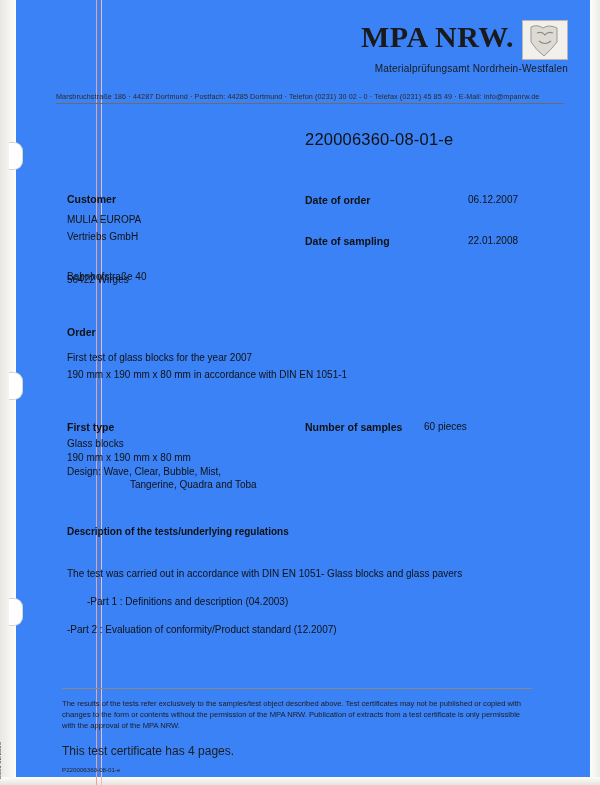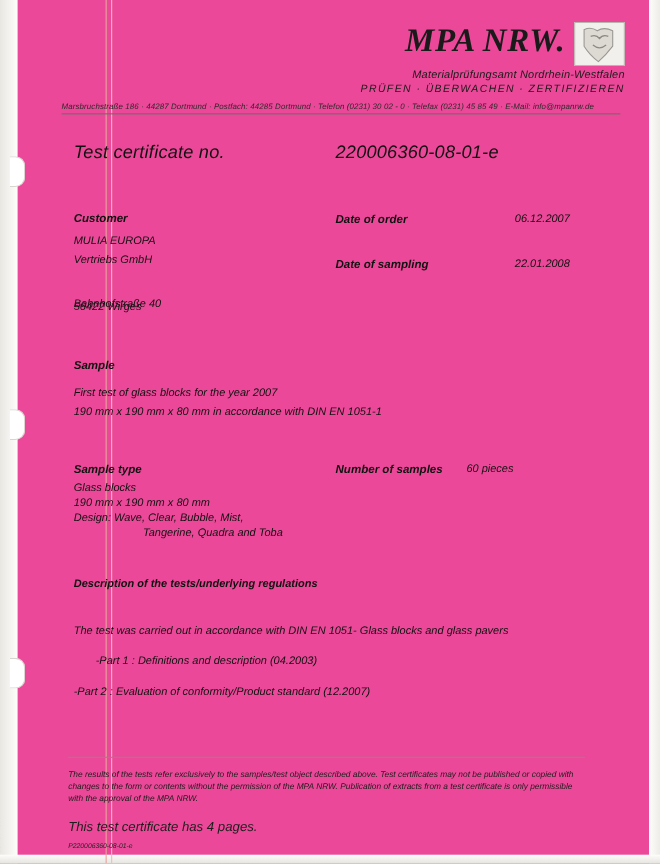--- a/index.html
+++ b/index.html
@@ -7,23 +7,22 @@
     padding: 0;
     background: #ffffff;
   }
   body {
     font-family: "Liberation Sans", sans-serif;
   }
   #page {
     position: relative;
     width: 600px;
     height: 785px;
-    background: #ec4899;
+    background: #3b82f6;
     overflow: hidden;
-    font-style: italic;
   }
   
   .scan-edge-left {
     position: absolute;
     left: 0; top: 0;
     width: 16px; height: 785px;
     background: linear-gradient(to right, #e9e7e2, #fdfdfb);
   }
   .scan-edge-right {
     position: absolute;
@@ -245,45 +244,43 @@
       <div class="logo-mark">
         <svg width="44" height="38" viewBox="0 0 44 38" xmlns="http://www.w3.org/2000/svg">
           <rect x="0" y="0" width="44" height="38" fill="#f2f0ec"></rect>
           <path d="M8 6 q6 -3 12 1 q6 -4 14 0 l0 14 q-6 8 -13 14 q-8 -6 -13 -14 z" fill="#dddad4" stroke="#9b9892" stroke-width="1"></path>
           <path d="M14 12 q5 -2 8 2 q3 -4 8 -2" fill="none" stroke="#8d8a84" stroke-width="1.2"></path>
           <path d="M16 20 q6 5 12 0" fill="none" stroke="#8d8a84" stroke-width="1.2"></path>
         </svg>
       </div>
     </div>
     <div class="logo-sub1">Materialprüfungsamt Nordrhein-Westfalen</div>
-    <div class="logo-sub2">PRÜFEN · ÜBERWACHEN · ZERTIFIZIEREN</div>
   </div>
 
   <div class="addr-line">Marsbruchstraße 186 · 44287 Dortmund · Postfach: 44285 Dortmund · Telefon (0231) 30 02 - 0 · Telefax (0231) 45 85 49 · E-Mail: info@mpanrw.de</div>
   <div class="rule"></div>
 
-  <div class="title-label">Test certificate no.</div>
   <div class="title-value">220006360-08-01-e</div>
 
   <div class="h-bold customer-h">Customer</div>
   <div class="t-norm cust-l1">MULIA EUROPA</div>
   <div class="t-norm cust-l2">Vertriebs GmbH</div>
   <div class="t-norm cust-l3">Bahnhofstraße 40</div>
   <div class="t-norm cust-l4">56422 Wirges</div>
 
   <div class="h-bold dateorder-h">Date of order</div>
   <div class="t-norm dateorder-v">06.12.2007</div>
   <div class="h-bold datesample-h">Date of sampling</div>
   <div class="t-norm datesample-v">22.01.2008</div>
 
-  <div class="h-bold order-h">Sample</div>
+  <div class="h-bold order-h">Order</div>
   <div class="t-norm order-l1">First test of glass blocks for the year 2007</div>
   <div class="t-norm order-l2">190 mm x 190 mm x 80 mm in accordance with DIN EN 1051-1</div>
 
-  <div class="h-bold sample-h">Sample type</div>
+  <div class="h-bold sample-h">First type</div>
   <div class="t-norm sample-l1">Glass blocks</div>
   <div class="t-norm sample-l2">190 mm x 190 mm x 80 mm</div>
   <div class="t-norm sample-l3">Design:  Wave, Clear, Bubble, Mist,</div>
   <div class="t-norm sample-l4">Tangerine, Quadra and Toba</div>
 
   <div class="h-bold numsamples-h">Number of samples</div>
   <div class="t-norm numsamples-v">60 pieces</div>
 
   <div class="h-bold desc-h" style="font-size:10px">Description of the tests/underlying regulations</div>
   <div class="t-norm desc-l1">The test was carried out in accordance with DIN EN 1051- Glass blocks and glass pavers</div>

